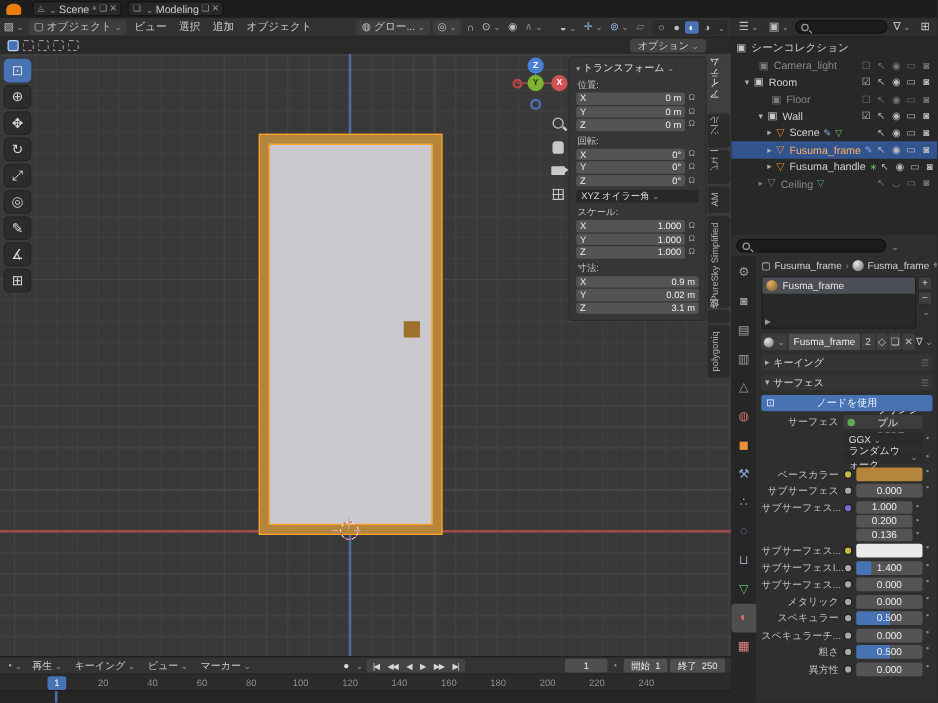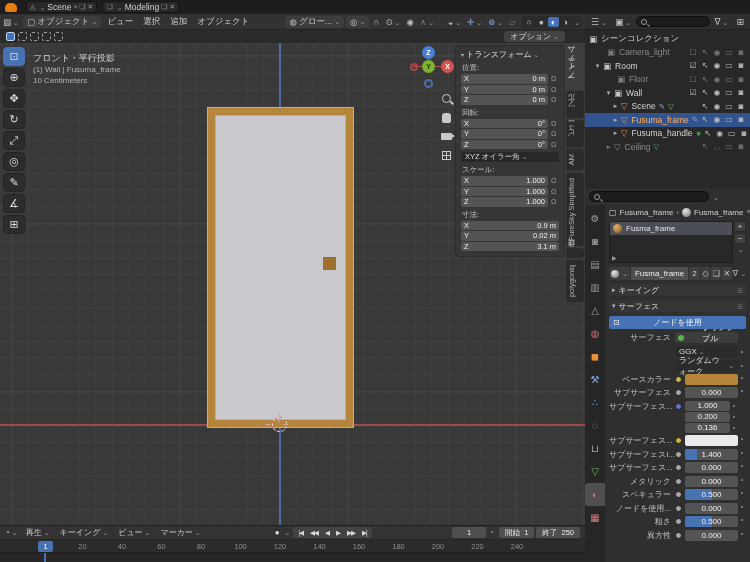--- a/index.html
+++ b/index.html
@@ -241,25 +241,20 @@
 
   <div id="c3d">
     <span class="ring"></span>
       <span class="ring2"></span>
     <span class="tick" style="left:8px;top:-3px;width:1px;height:5px"></span>
     <span class="tick" style="left:8px;bottom:-3px;width:1px;height:5px"></span>
     <span class="tick" style="top:8px;left:-3px;height:1px;width:5px"></span>
     <span class="tick" style="top:8px;right:-3px;height:1px;width:5px"></span>
   </div>
 
-  <div id="ovtext">
-    <div class="l1">フロント・平行投影</div>
-    <div class="l2">(1) Wall | Fusuma_frame</div>
-    <div class="l3">10 Centimeters</div>
-  </div>
 
   <div id="tools">
 
   <div class="tool active">
         <span>⊡</span>
       </div>
       <div class="tool">
         <span>⊕</span>
       </div>
       <div class="tool">
@@ -822,21 +817,21 @@
           <span class="pctl">
             <span class="cval">
               <span class="fill" style="width: 50%;"></span>
               <span>0.500</span>
             </span>
 
           </span>
           <span class="dot">•</span>
         </div>
         <div class="fld value">
-          <span class="plabel">ノードを使用...</span>
+          <span class="plabel">スペキュラーチ...</span>
           <span class="socket" style="background: rgb(168, 168, 168);"></span>
           <span class="pctl">
             <span class="cval">
               <span>0.000</span>
             </span>
 
           </span>
           <span class="dot">•</span>
         </div>
         <div class="fld slider">

